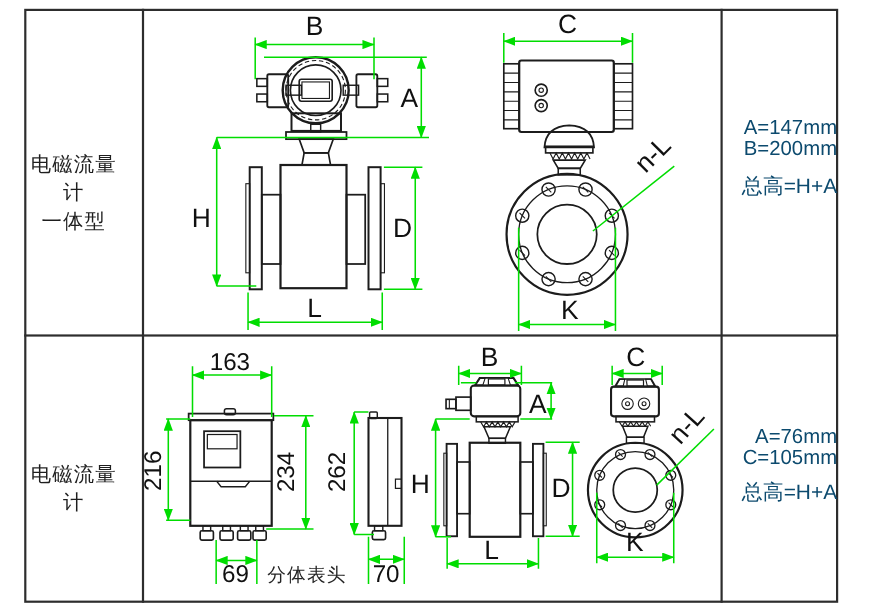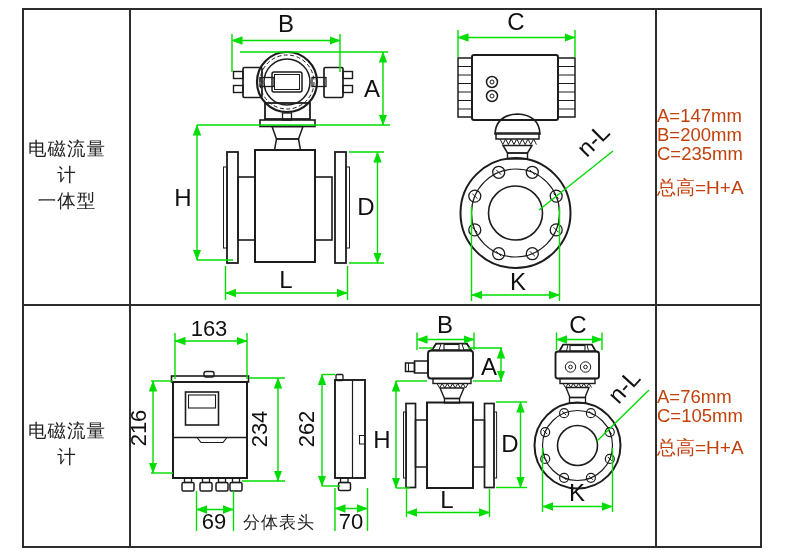--- a/index.html
+++ b/index.html
@@ -3,21 +3,21 @@
 <meta charset="utf-8">
 <style>
   html,body{margin:0;padding:0;background:#ffffff;}
   #stage{position:relative;width:790px;height:559px;background:#ffffff;overflow:hidden;
          font-family:"Liberation Sans","DejaVu Sans",sans-serif;}
   .frame{position:absolute;left:22px;top:8px;width:736px;height:536px;border:2px solid #2d2d2d;}
   .vline{position:absolute;top:8px;width:2px;height:540px;background:#2d2d2d;}
   .hline{position:absolute;left:22px;top:304px;width:740px;height:2px;background:#2d2d2d;}
   .typelabel{position:absolute;left:23px;width:88px;text-align:center;
              font-size:18.5px;line-height:26px;color:#1e1e1e;letter-spacing:1px;}
-  .specs{position:absolute;left:657px;width:104px;text-align:left;color:#c2410c;}
+  .specs{position:absolute;left:657px;width:104px;text-align:right;color:#0c4a6e;}
   .specs .ln{font-size:18.5px;line-height:19px;white-space:nowrap;}
   .specs .total{font-size:19px;white-space:nowrap;}
   svg{position:absolute;}
   svg text{font-family:"Liberation Sans","DejaVu Sans",sans-serif;fill:#101010;}
   .dimtxt{font-size:24px;}
   .numtxt{font-size:22px;}
   .capttxt{font-size:17px;fill:#242424;letter-spacing:1px;}
   .k line,.k rect,.k circle,.k path,.k polygon,.k polyline{stroke:#1c1c1c;fill:none;}
   .g line{stroke:#00dd00;stroke-width:1.4;fill:none;}
 </style>
@@ -30,21 +30,20 @@
   <div class="vline" style="left:655px"></div>
   <div class="hline"></div>
 
   <div class="typelabel" style="top:136px">
     <div>电磁流量计</div>
     <div>一体型</div>
   </div>
   <div class="specs" style="top:106px">
     <div class="ln">A=147mm</div>
     <div class="ln">B=200mm</div>
-    <div class="ln">C=235mm</div>
     <div class="total" style="margin-top:12px">总高=H+A</div>
   </div>
 
   <div class="typelabel" style="top:418px">
     <div>电磁流量计</div>
   </div>
   <div class="specs" style="top:387px">
     <div class="ln">A=76mm</div>
     <div class="ln">C=105mm</div>
     <div class="total" style="margin-top:10px">总高=H+A</div>

